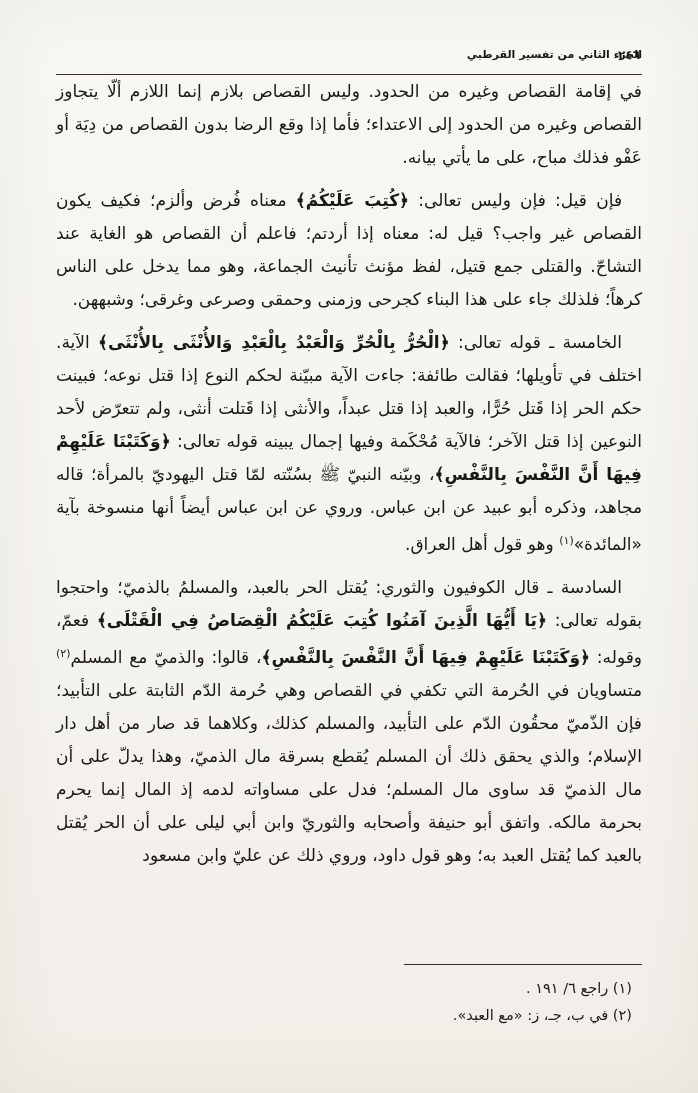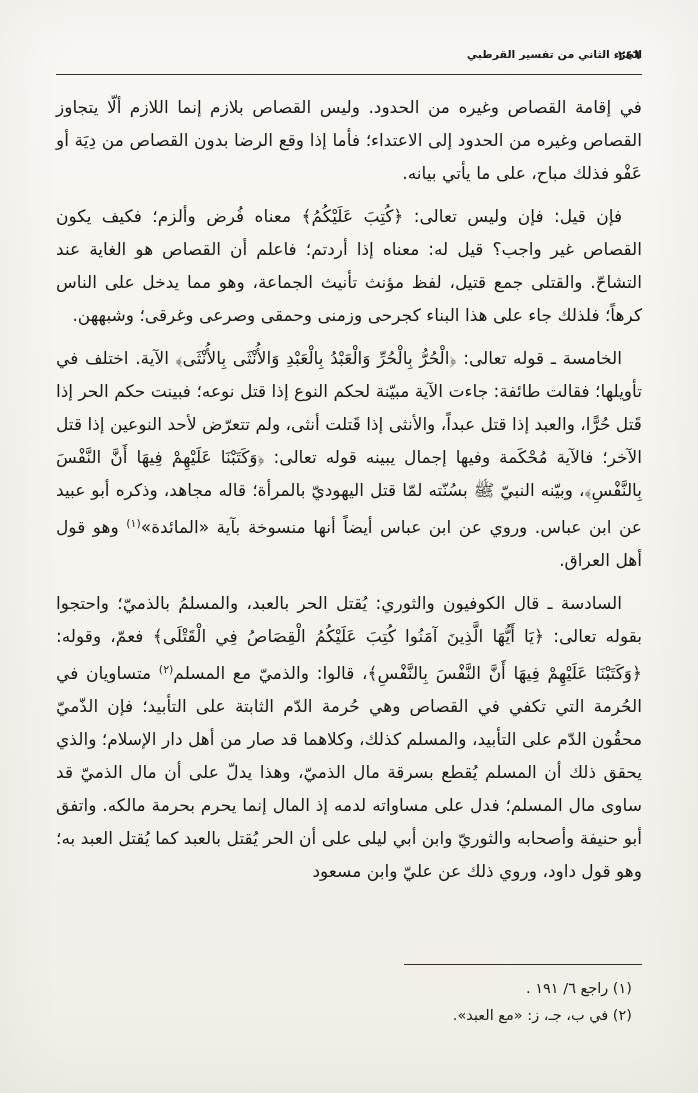--- a/index.html
+++ b/index.html
@@ -31,28 +31,27 @@
     font-weight: 700;
     font-size: 12px;
     line-height: 26px;
   }
   .header-rule {
     border: 0;
     border-top: 1.6px solid #343028;
     margin: 6px 0 0 0;
   }
   .body {
-    margin-top: 16px;
     font-size: 17px;
     line-height: 33px;
     text-align: justify;
   }
   .para { margin: 0 0 10px 0; }
   .para.indent { text-indent: 20px; }
-  .run-quran { font-weight: 400; }
+  .run-quran { font-weight: 700; }
   .run-heading { font-weight: 400; }
   .run-fnref {
     font-size: 11px;
     vertical-align: 6px;
     letter-spacing: -0.5px;
   }
   .footnotes {
     position: absolute;
     right: 56px;
     left: 56px;

